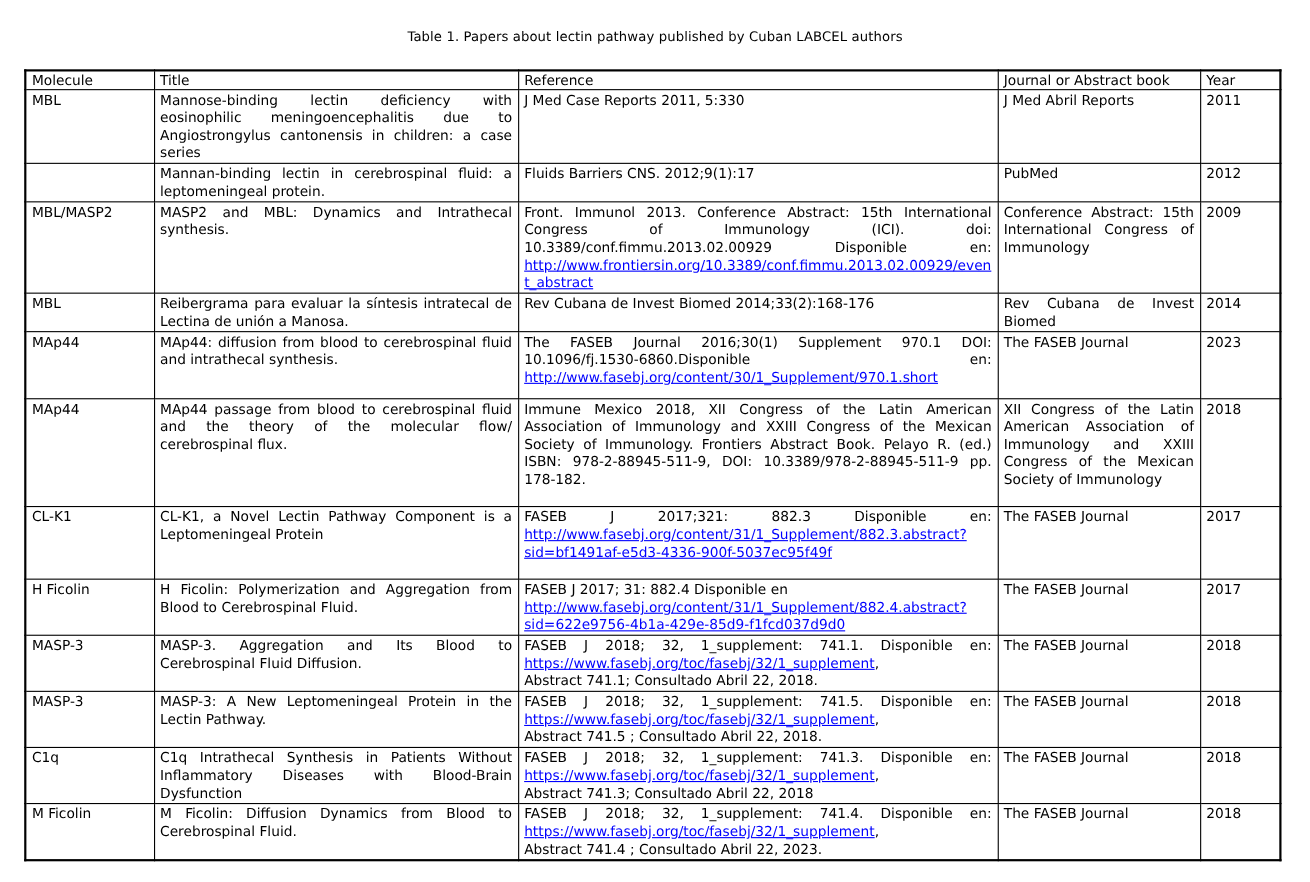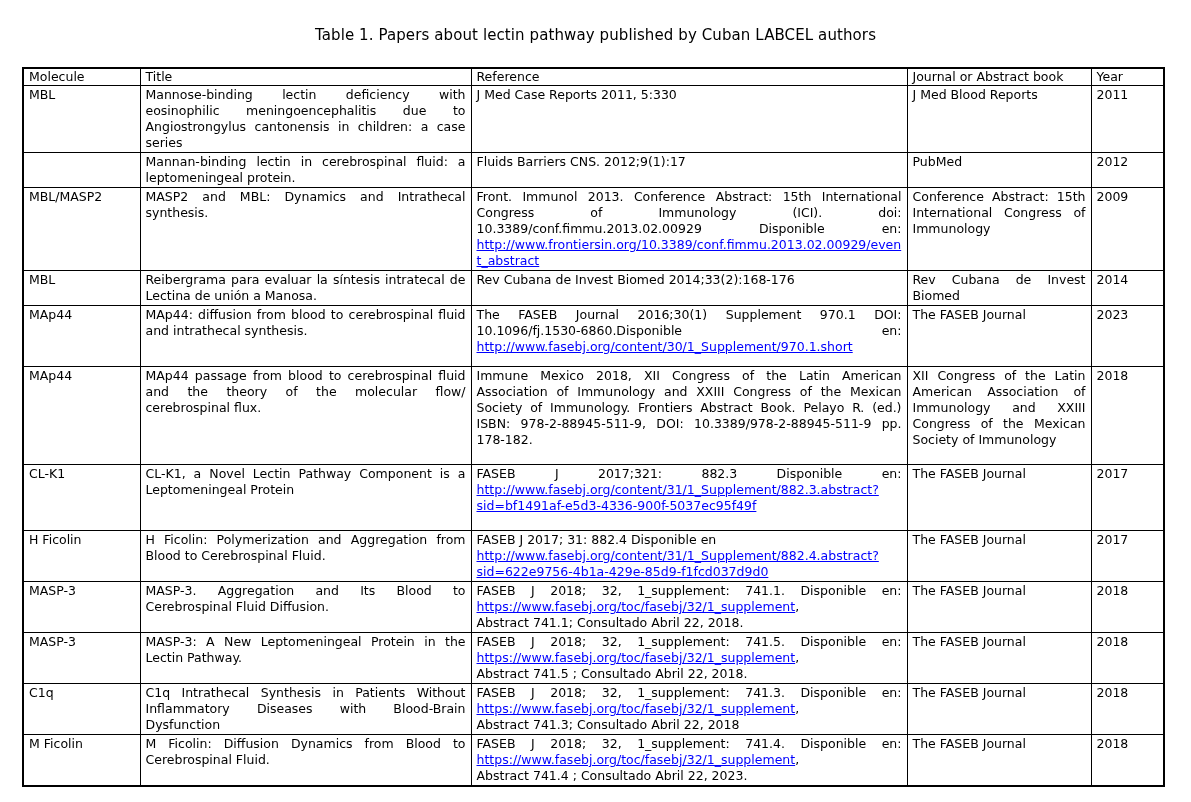--- a/index.html
+++ b/index.html
@@ -3,21 +3,21 @@
 <meta charset="utf-8">
 <style>
   html,body{margin:0;padding:0;background:#ffffff;}
   body{
     width:1191px;height:802px;
     font-family:"DejaVu Sans","Liberation Sans",sans-serif;
     color:#000000;position:relative;
   }
   .caption{
     text-align:center;
-    font-size:15px;
+    font-size:12px;
     padding-top:26px;
     font-weight:normal;
     letter-spacing:0.1px;
   }
   table.papers{
     border-collapse:collapse;
     table-layout:fixed;
     width:1141px;
     margin:23px 0 16px 22px;
     border:2px solid #000000;
@@ -76,21 +76,21 @@
     </tr>
   </thead>
   <tbody>
 
     <tr class="rh0">
       <td>MBL</td>
       <td class="just">Mannose-binding lectin deficiency with eosinophilic meningoencephalitis due to Angiostrongylus cantonensis in children: a case series</td>
       <td class="just">
         <span>J Med Case Reports 2011, 5:330</span>
       </td>
-      <td class="just">J Med Blood Reports</td>
+      <td class="just">J Med Abril Reports</td>
       <td>2011</td>
     </tr>
 
     <tr class="rh1">
       <td></td>
       <td class="just">Mannan-binding lectin in cerebrospinal fluid: a leptomeningeal protein.</td>
       <td class="just">
         <span>Fluids Barriers CNS. 2012;9(1):17</span>
       </td>
       <td class="just">PubMed</td>

